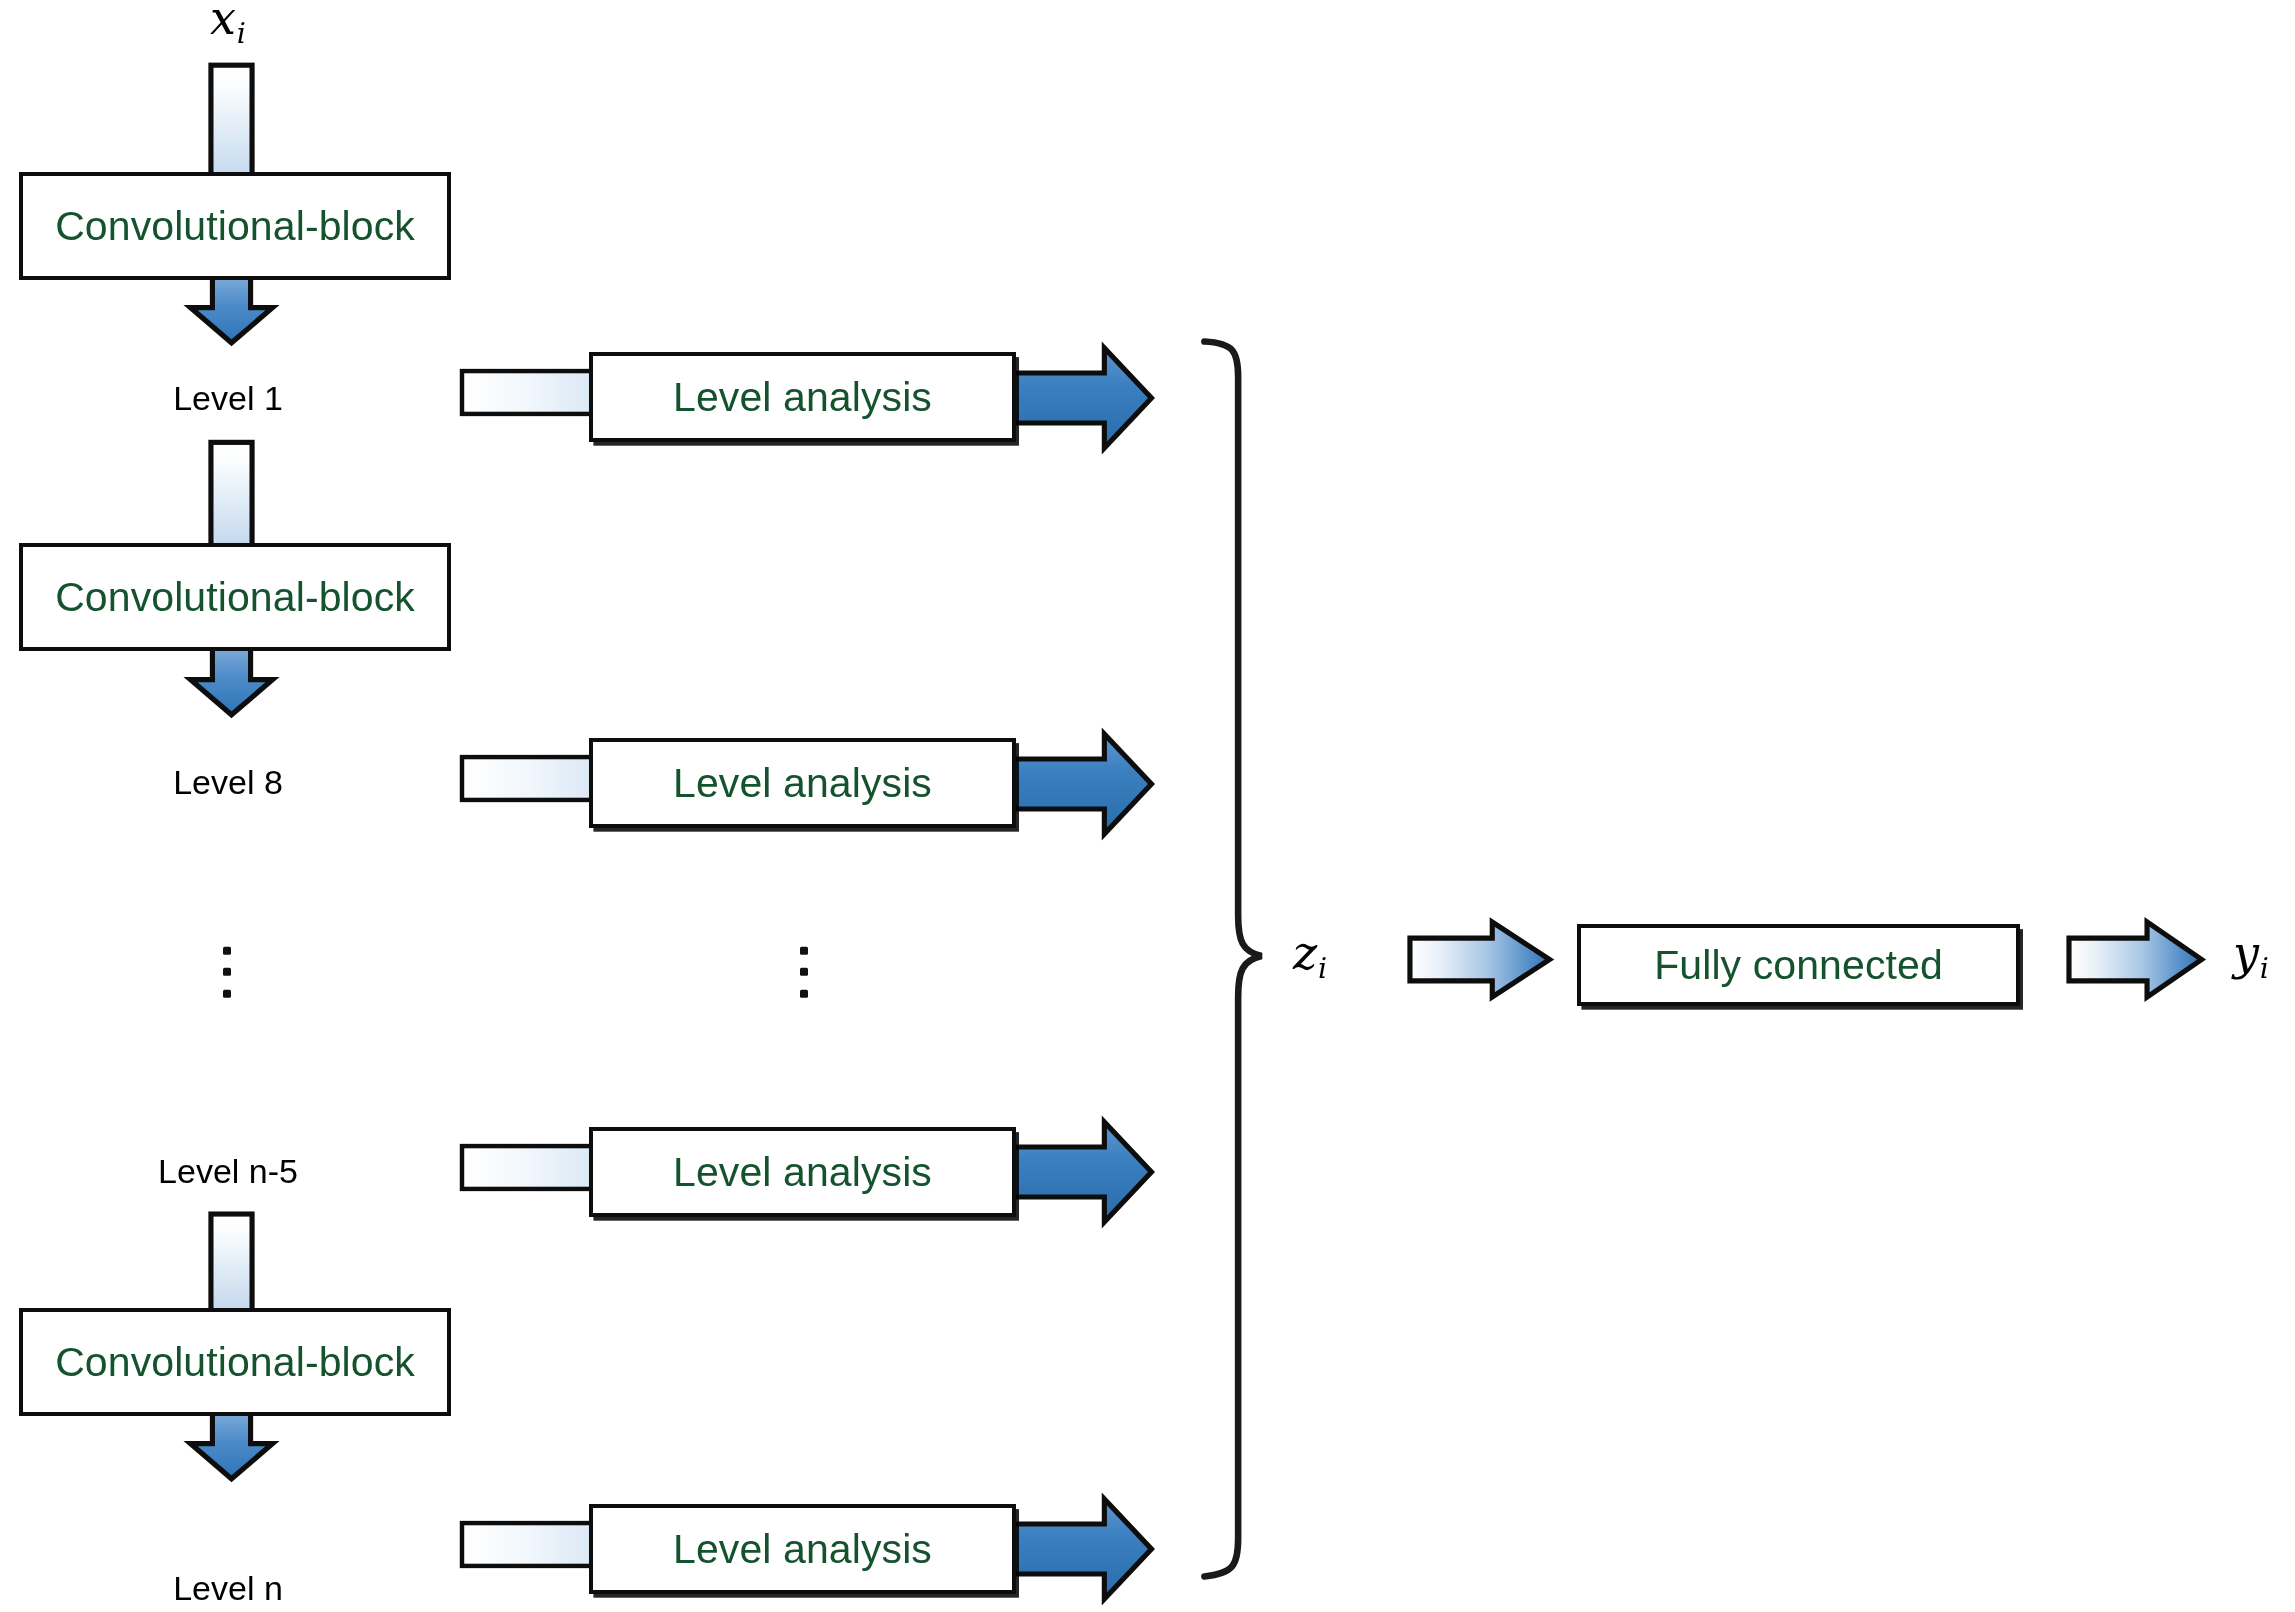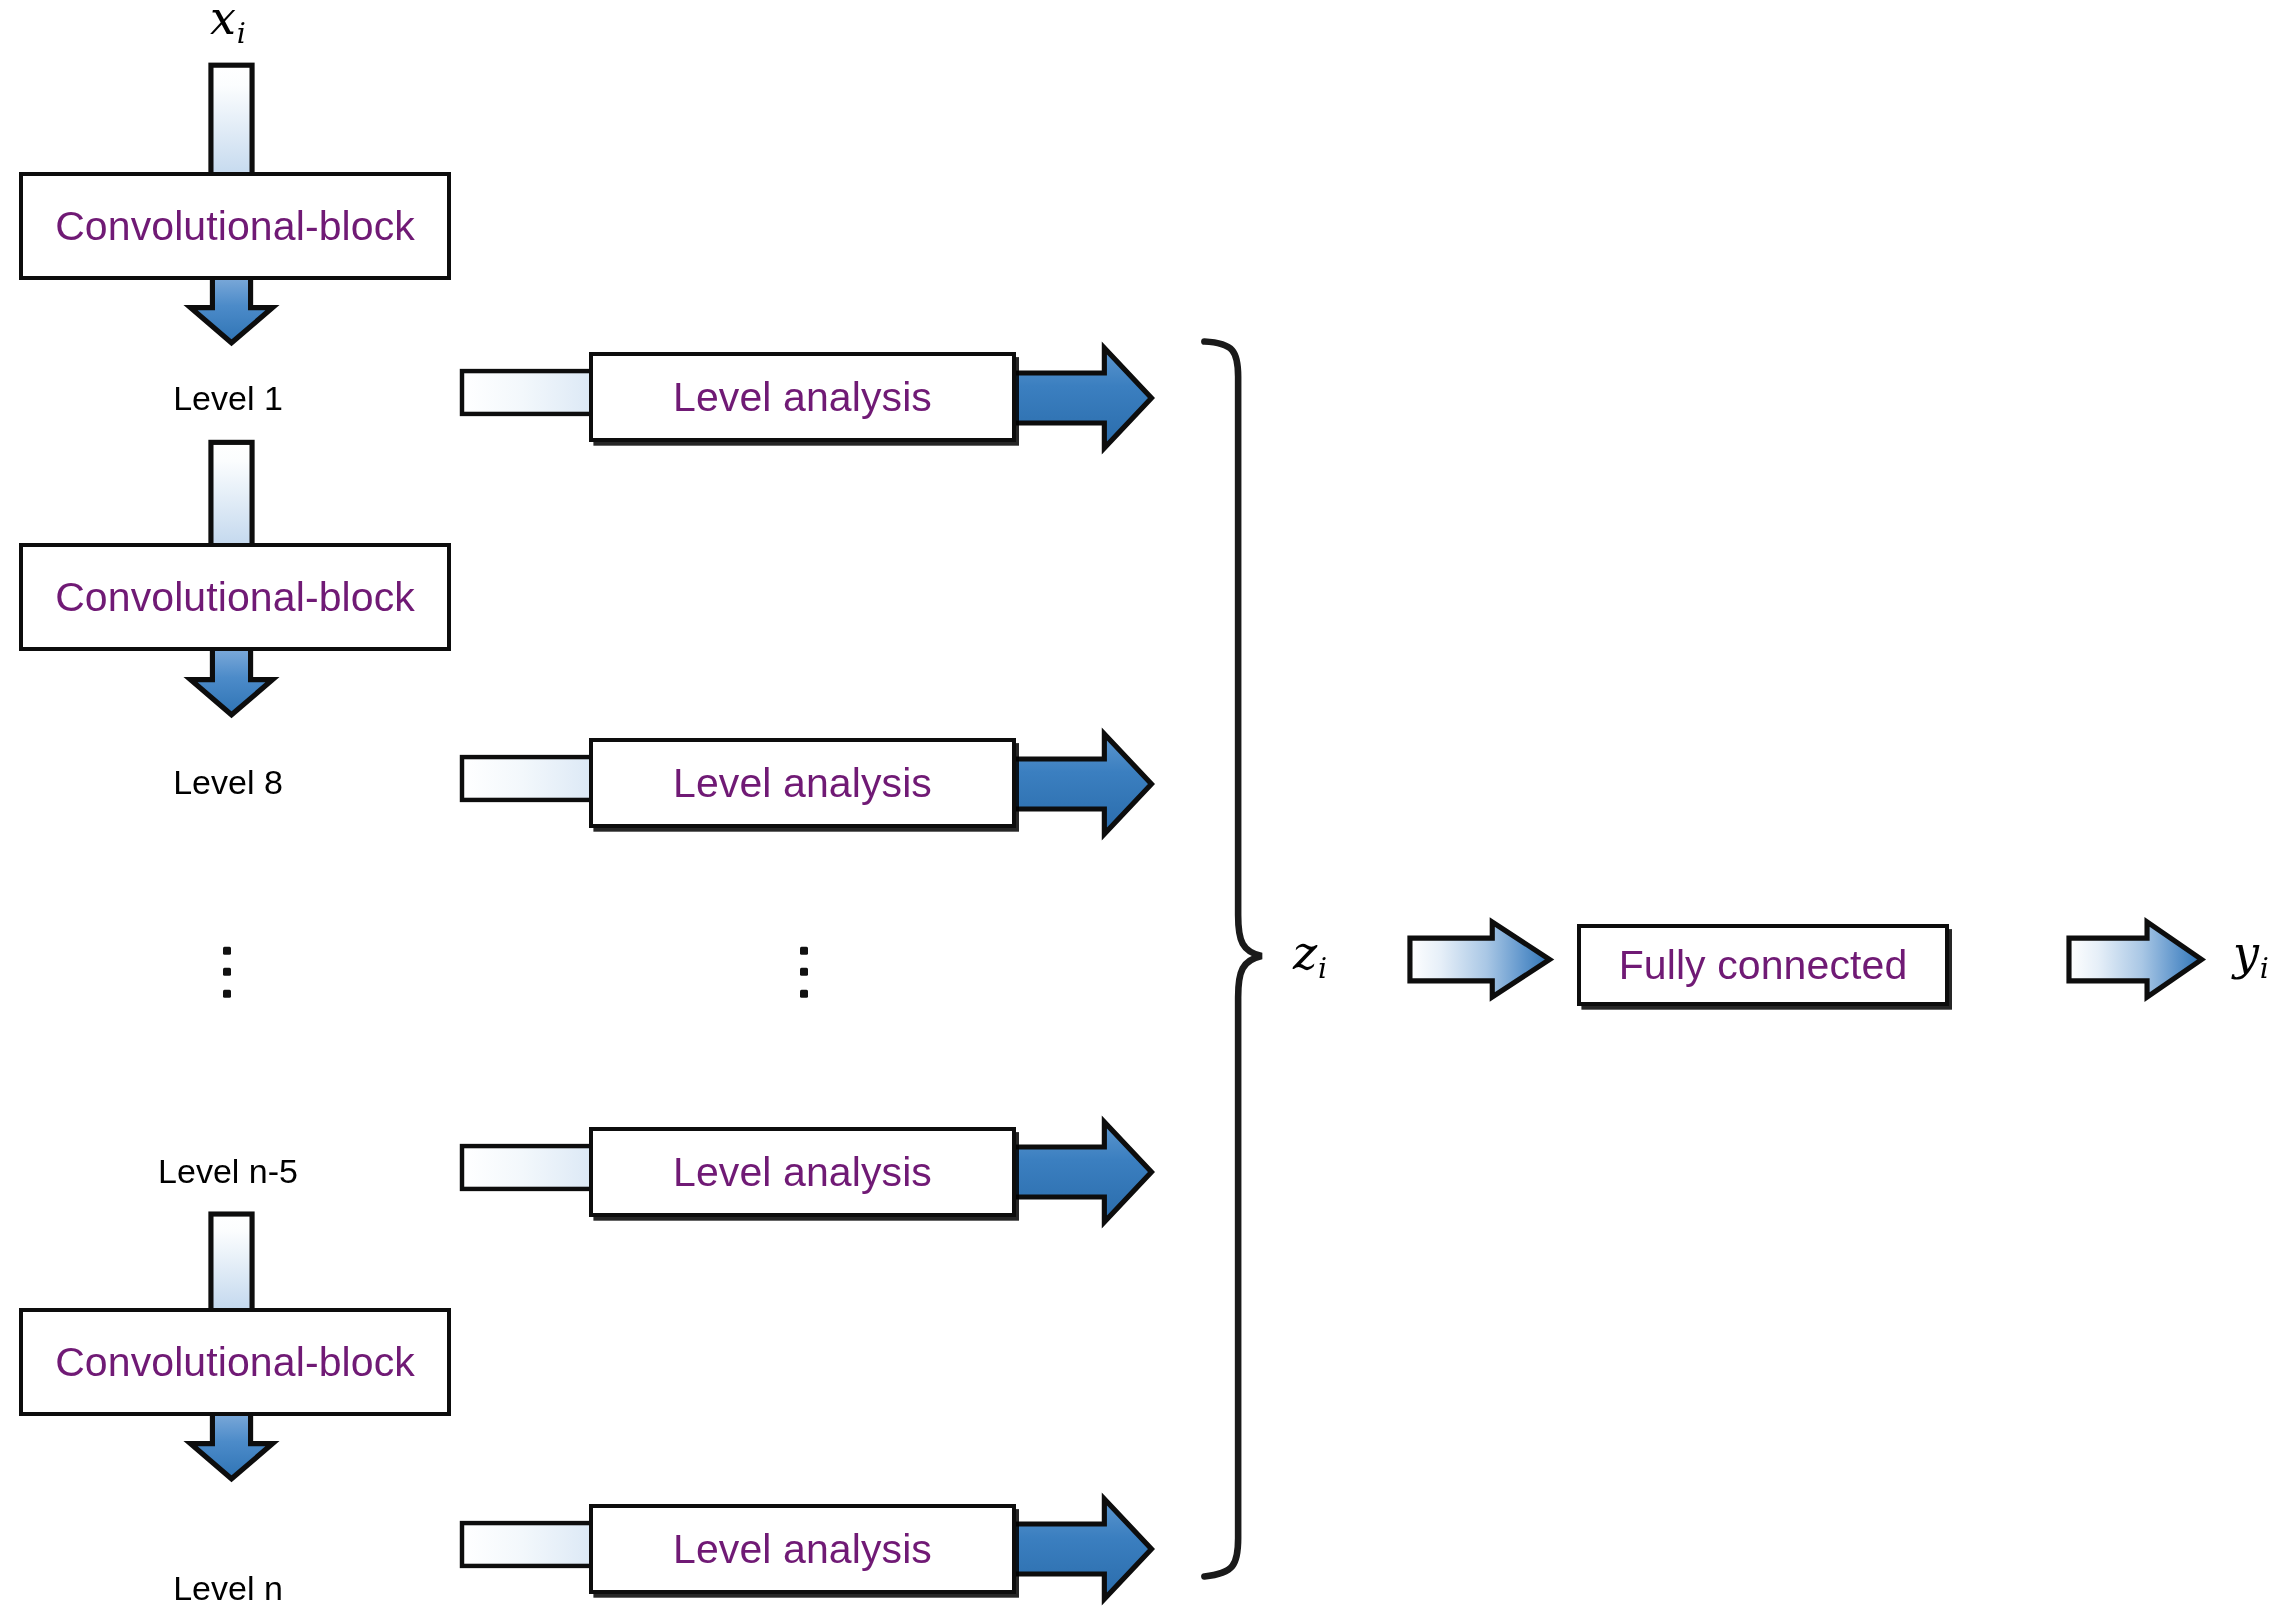--- a/index.html
+++ b/index.html
@@ -21,21 +21,21 @@
     position:absolute;
     box-sizing:border-box;
     background:#ffffff;
     border:4.4px solid #0d0d0d;
     display:flex;
     align-items:center;
     justify-content:center;
     font-size:41px;
     line-height:1;
     letter-spacing:0.1px;
-    color:#701a75;
+    color:#14532d;
     white-space:nowrap;
     z-index:6;
   }
   .box.shadowed{
     box-shadow:3.7px 4.4px 0 -0.7px rgba(0,0,0,0.85);
   }
 
   
   .label{
     position:absolute;
@@ -275,21 +275,21 @@
   <div class="mathvar" style="left:1310px;top:957px;">
     <span>z</span><sub>i</sub>
   </div>
 
   <div class="arrow" style="left:1407px;top:919px;">
     <svg width="147" height="81" viewBox="0 0 200 110">
       <polygon points="4,26 116,26 116,4 194,55 116,106 116,84 4,84" fill="url(#gradArrowFade)" stroke="#0d0d0d" stroke-width="7" stroke-linejoin="miter"></polygon>
     </svg>
   </div>
 
-  <div class="box shadowed" style="left:1577px;top:924px;width:372px;height:82px;">
+  <div class="box shadowed" style="left:1577px;top:924px;width:443px;height:82px;">
     <span>Fully connected</span>
   </div>
 
   <div class="arrow" style="left:2066px;top:919px;">
     <svg width="140" height="81" viewBox="0 0 190 110">
       <polygon points="4,26 110,26 110,4 184,55 110,106 110,84 4,84" fill="url(#gradArrowFade)" stroke="#0d0d0d" stroke-width="7" stroke-linejoin="miter"></polygon>
     </svg>
   </div>
 
   <div class="mathvar" style="left:2251px;top:957px;">

